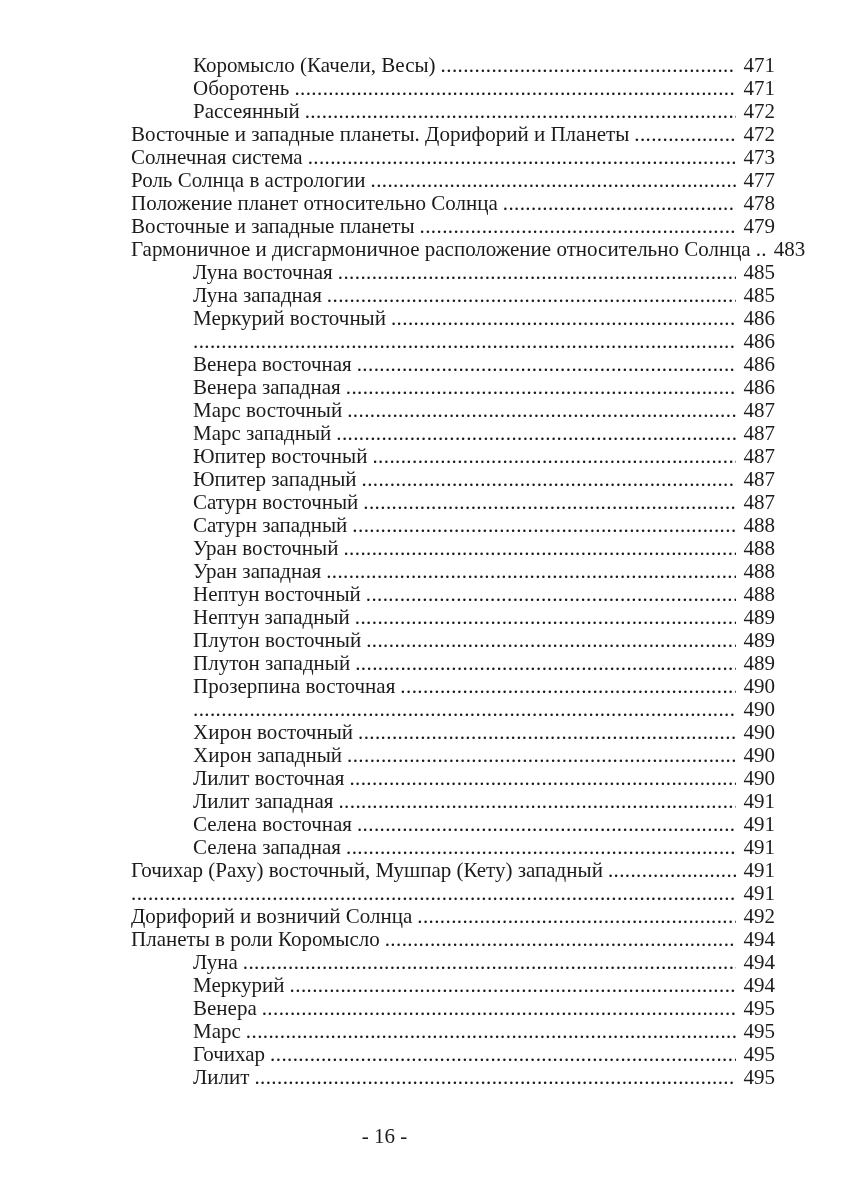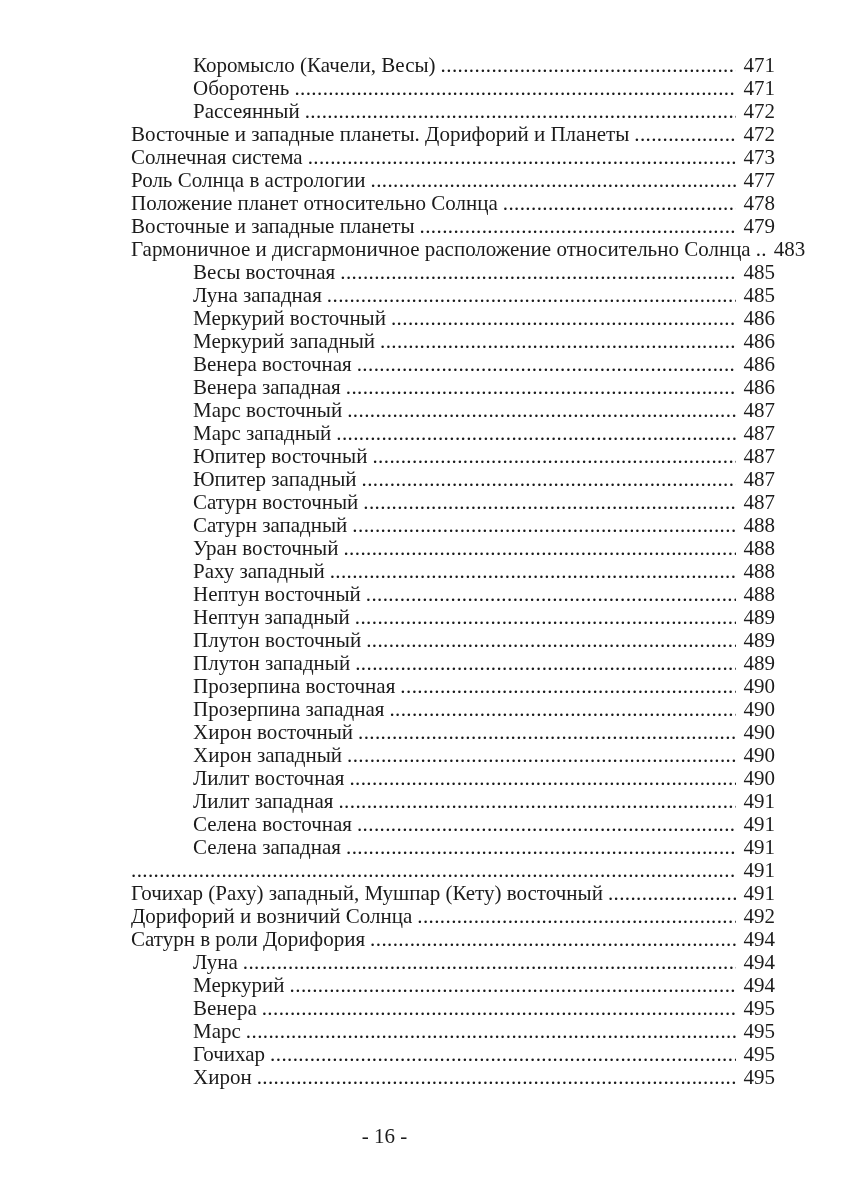--- a/index.html
+++ b/index.html
@@ -117,39 +117,38 @@
     <span class="pagenum">479</span>
   </div>
 
   <div class="row level-0">
     <span class="label">Гармоничное и дисгармоничное расположение относительно Солнца</span>
     <span class="leader"></span>
     <span class="pagenum">483</span>
   </div>
 
   <div class="row level-1">
-    <span class="label">Весы восточная</span>
+    <span class="label">Луна восточная</span>
     <span class="leader"></span>
     <span class="pagenum">485</span>
   </div>
 
   <div class="row level-1">
     <span class="label">Луна западная</span>
     <span class="leader"></span>
     <span class="pagenum">485</span>
   </div>
 
   <div class="row level-1">
     <span class="label">Меркурий восточный</span>
     <span class="leader"></span>
     <span class="pagenum">486</span>
   </div>
 
   <div class="row level-1">
-    <span class="label">Меркурий западный</span>
     <span class="leader"></span>
     <span class="pagenum">486</span>
   </div>
 
   <div class="row level-1">
     <span class="label">Венера восточная</span>
     <span class="leader"></span>
     <span class="pagenum">486</span>
   </div>
 
@@ -195,21 +194,21 @@
     <span class="pagenum">488</span>
   </div>
 
   <div class="row level-1">
     <span class="label">Уран восточный</span>
     <span class="leader"></span>
     <span class="pagenum">488</span>
   </div>
 
   <div class="row level-1">
-    <span class="label">Раху западный</span>
+    <span class="label">Уран западная</span>
     <span class="leader"></span>
     <span class="pagenum">488</span>
   </div>
 
   <div class="row level-1">
     <span class="label">Нептун восточный</span>
     <span class="leader"></span>
     <span class="pagenum">488</span>
   </div>
 
@@ -231,21 +230,20 @@
     <span class="pagenum">489</span>
   </div>
 
   <div class="row level-1">
     <span class="label">Прозерпина восточная</span>
     <span class="leader"></span>
     <span class="pagenum">490</span>
   </div>
 
   <div class="row level-1">
-    <span class="label">Прозерпина западная</span>
     <span class="leader"></span>
     <span class="pagenum">490</span>
   </div>
 
   <div class="row level-1">
     <span class="label">Хирон восточный</span>
     <span class="leader"></span>
     <span class="pagenum">490</span>
   </div>
 
@@ -273,38 +271,38 @@
     <span class="pagenum">491</span>
   </div>
 
   <div class="row level-1">
     <span class="label">Селена западная</span>
     <span class="leader"></span>
     <span class="pagenum">491</span>
   </div>
 
   <div class="row level-0">
-    <span class="leader"></span>
-    <span class="pagenum">491</span>
-  </div>
-
-  <div class="row level-0">
-    <span class="label">Гочихар (Раху) западный, Мушпар (Кету) восточный</span>
+    <span class="label">Гочихар (Раху) восточный, Мушпар (Кету) западный</span>
+    <span class="leader"></span>
+    <span class="pagenum">491</span>
+  </div>
+
+  <div class="row level-0">
     <span class="leader"></span>
     <span class="pagenum">491</span>
   </div>
 
   <div class="row level-0">
     <span class="label">Дорифорий и возничий Солнца</span>
     <span class="leader"></span>
     <span class="pagenum">492</span>
   </div>
 
   <div class="row level-0">
-    <span class="label">Сатурн в роли Дорифория</span>
+    <span class="label">Планеты в роли Коромысло</span>
     <span class="leader"></span>
     <span class="pagenum">494</span>
   </div>
 
   <div class="row level-1">
     <span class="label">Луна</span>
     <span class="leader"></span>
     <span class="pagenum">494</span>
   </div>
 
@@ -326,19 +324,19 @@
     <span class="pagenum">495</span>
   </div>
 
   <div class="row level-1">
     <span class="label">Гочихар</span>
     <span class="leader"></span>
     <span class="pagenum">495</span>
   </div>
 
   <div class="row level-1">
-    <span class="label">Хирон</span>
+    <span class="label">Лилит</span>
     <span class="leader"></span>
     <span class="pagenum">495</span>
   </div>
 </div>
   <div class="footer">- 16 -</div>
 </div>
 
 </body></html>

